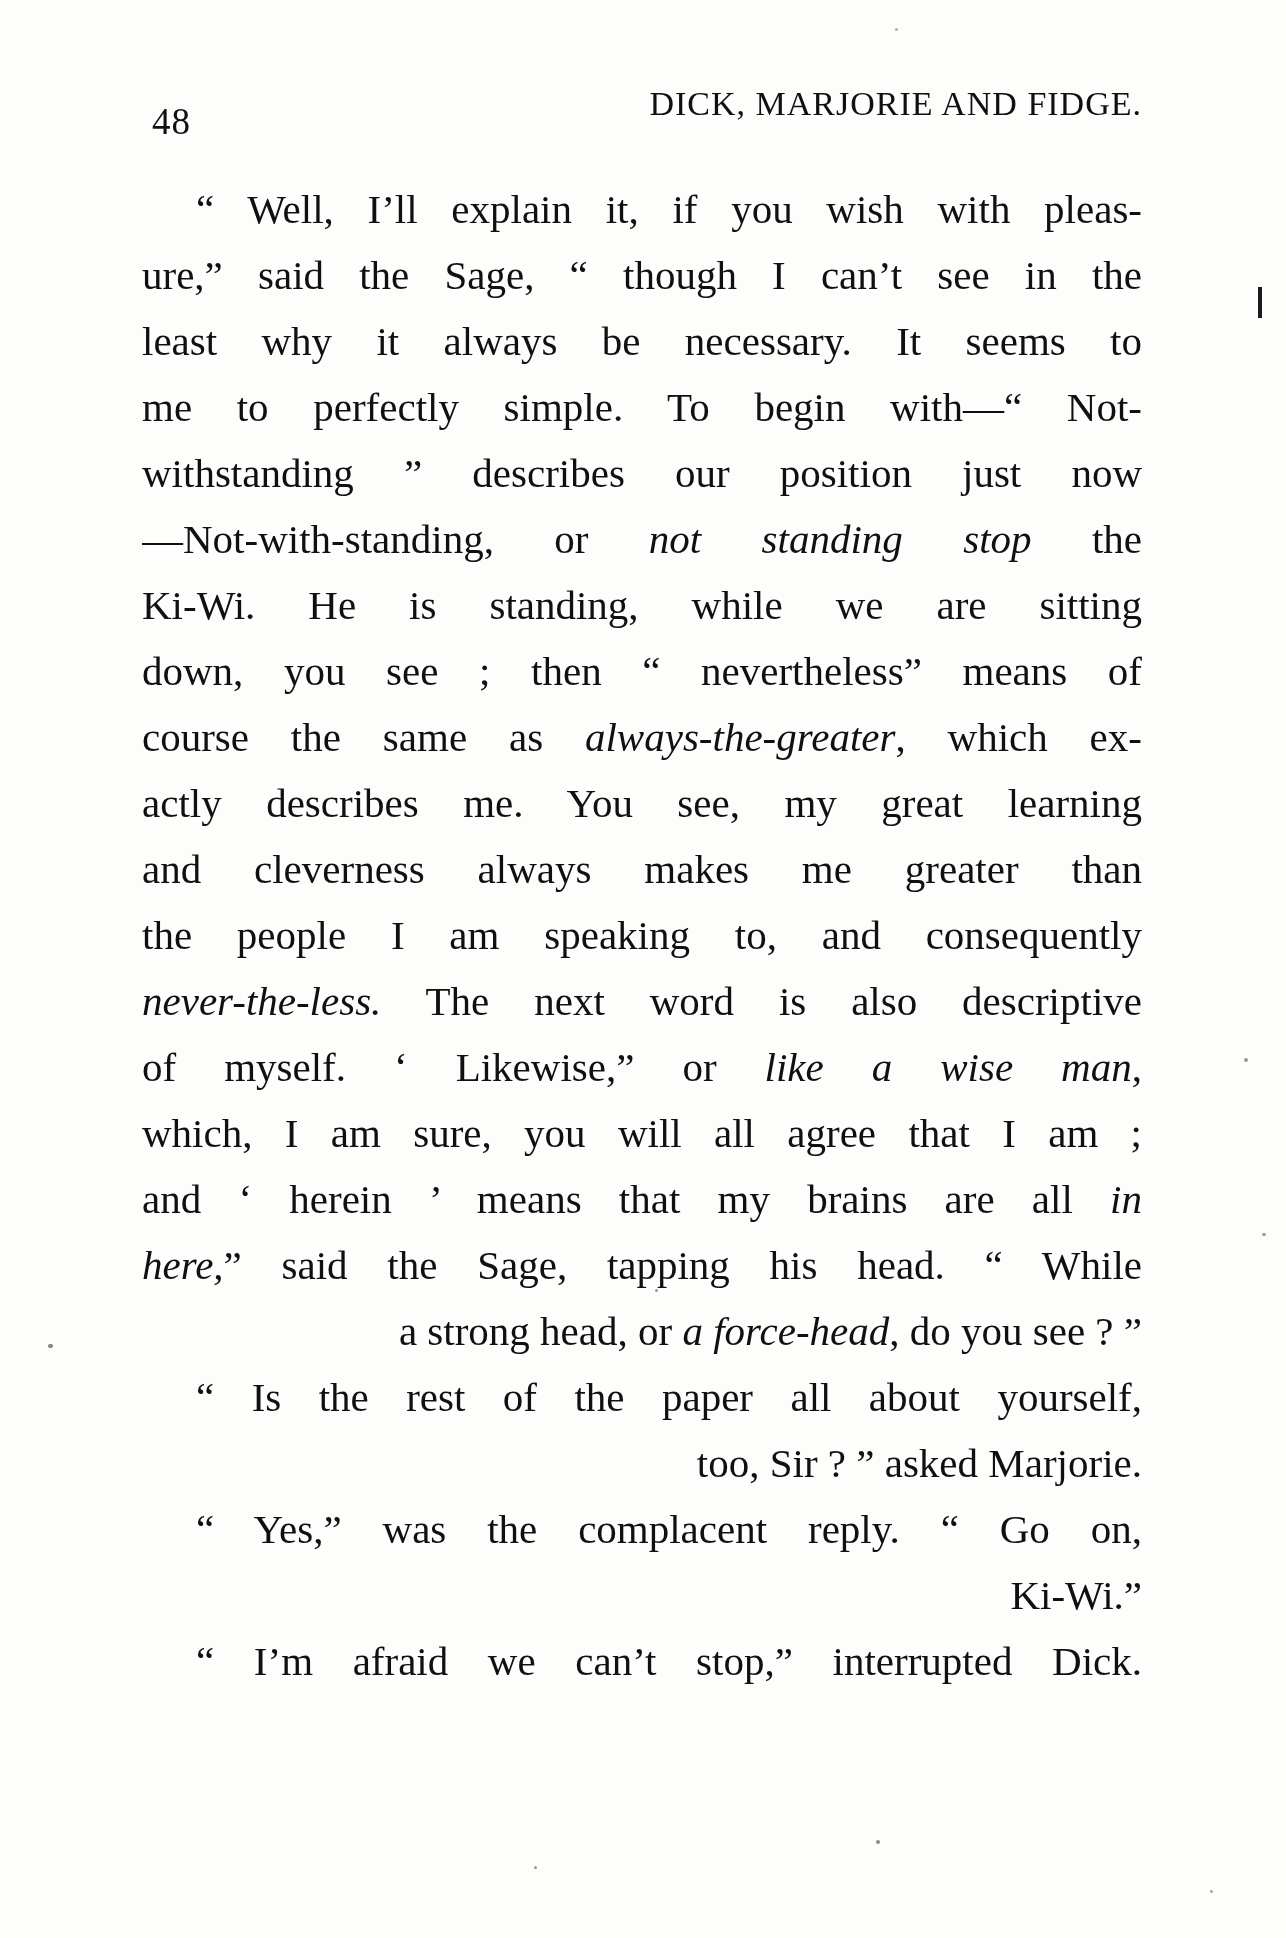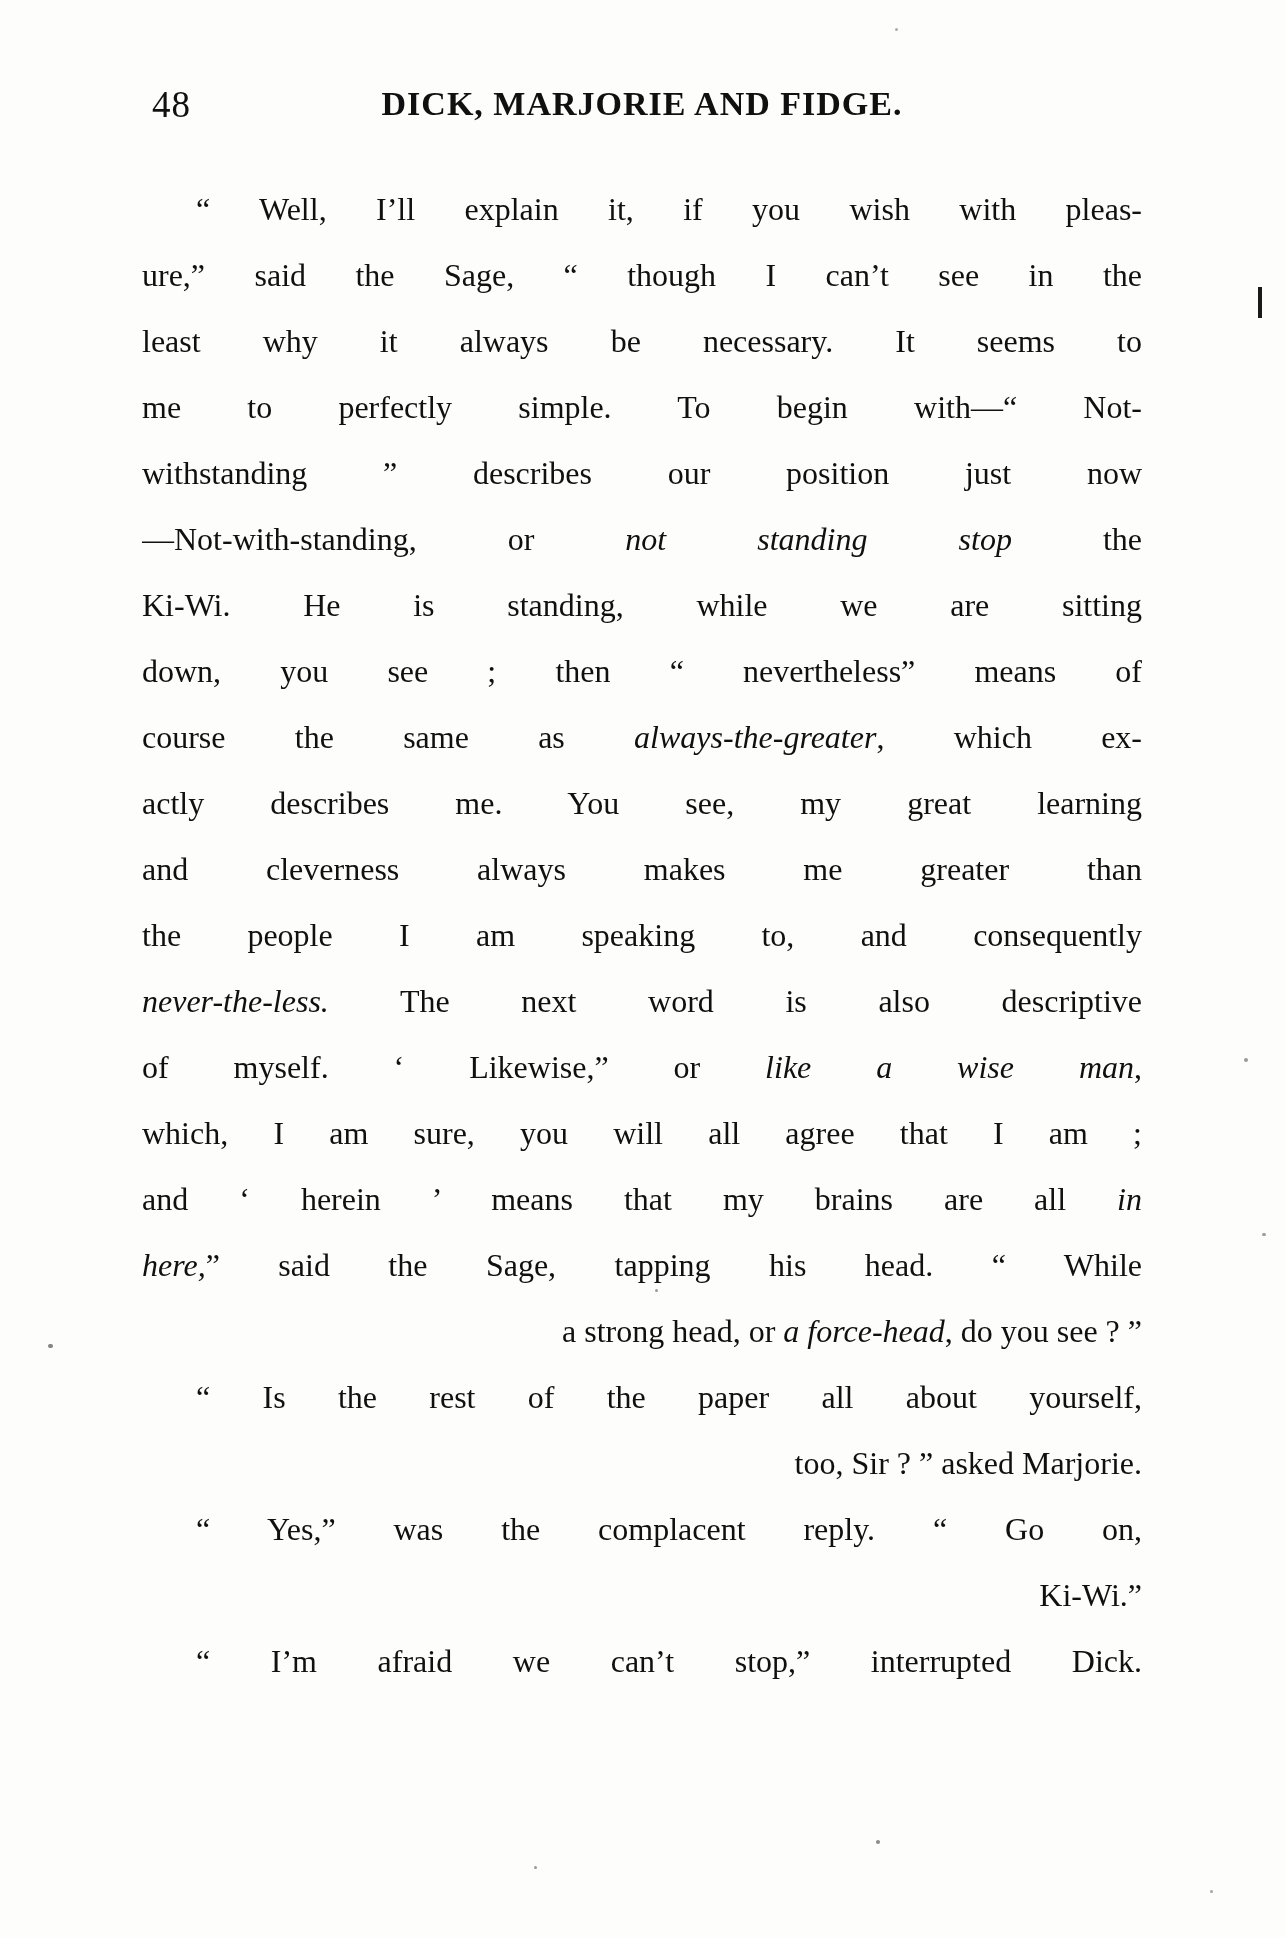--- a/index.html
+++ b/index.html
@@ -10,35 +10,35 @@
     font-family: "Liberation Serif", "DejaVu Serif", serif;
     color: #101010;
     overflow: hidden;
   }
   .page-header {
     position: absolute;
     top: 84px; left: 142px; width: 1000px;
     height: 44px;
   }
   .pagenum {
-    position: absolute; left: 10px; top: 1px;
+    position: absolute; left: 10px; top: 18px;
     font-size: 37px; line-height: 40px;
     letter-spacing: 1px;
   }
   .running-title {
-    text-align: center;
+    text-align: right;
     font-size: 34px; line-height: 40px;
-    font-weight: 700;
+    font-weight: 400;
     letter-spacing: 1px;
     white-space: nowrap;
   }
   .body-text {
     position: absolute;
     top: 176px; left: 142px; width: 1000px;
-    font-size: 32px;
+    font-size: 41px;
     line-height: 66px;
   }
   .paragraph { margin: 0; }
   .line {
     height: 66px;
     overflow: hidden;
     white-space: normal;
     text-align: right;
   }
   .line.j {

